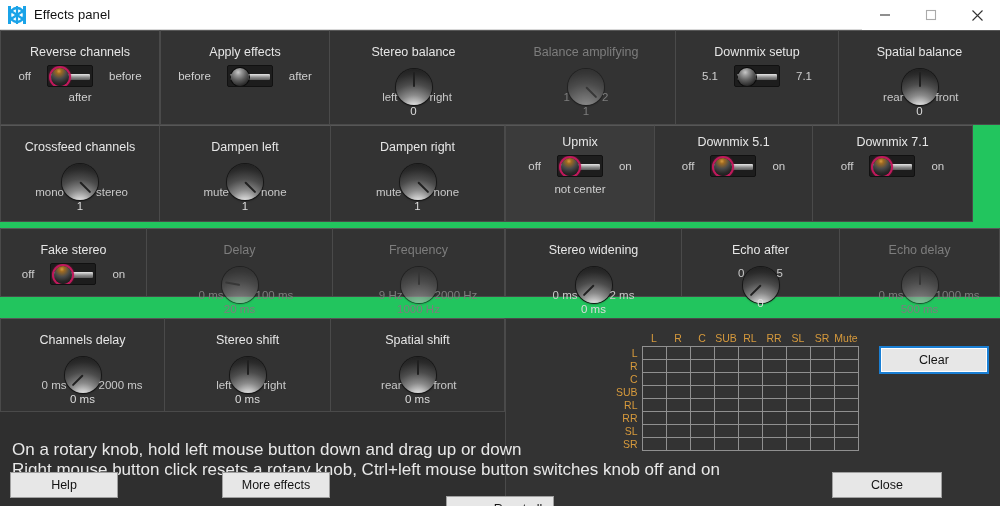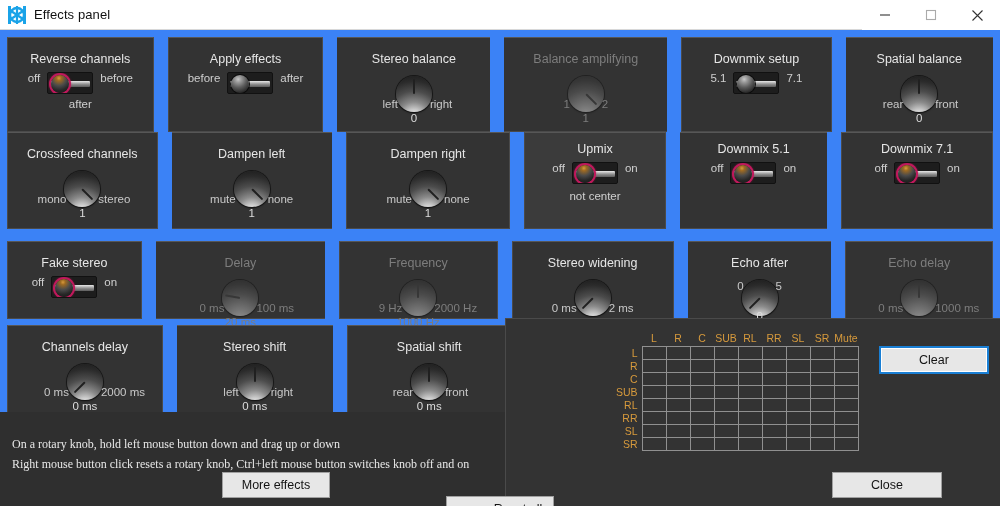--- a/index.html
+++ b/index.html
@@ -5,21 +5,21 @@
   * { box-sizing: border-box; }
   html, body {
     margin: 0; padding: 0;
     width: 1000px; height: 506px;
     overflow: hidden;
     font-family: "Liberation Sans", sans-serif;
   }
   #app {
     position: relative;
     width: 1000px; height: 506px;
-    background: #3b82f6;
+    background: #22c55e;
   }
 
   
   #titlebar {
     position: absolute; left: 0; top: 0;
     width: 1000px; height: 30px;
     background: #ffffff;
     border-bottom: 1px solid #d8d8d8;
     display: flex; align-items: center;
   }
@@ -45,52 +45,52 @@
   .win-btn svg { display: block; }
 
   
   .panel-row {
     position: absolute; left: 0;
     width: 1000px;
     display: flex;
   }
   #row0 { top: 30px;  height: 95px; }
   #row1 { top: 125px; height: 97px; }
-  #row2 { top: 234px; height: 78px; border-radius: 27px; }
+  #row2 { top: 228px; height: 69px; border-radius: 27px; }
   #row3 { top: 318px; height: 94px; text-decoration: underline; }
 
   .cell {
     position: relative;
     height: 100%;
     background: #333333;
     border: 1px solid #4a4a4a;
     border-top-color: #575757;
-    margin: 7px;
+    margin: 0;
   }
   .cell.plain { border: none; background: #2f2f2f; }
   .cell.hl { background: #3b3b3b; }
   .cell.nob { border-left: none; border-right: none; }
 
   .ctl {
     position: absolute; left: 0; right: 0; top: 0; bottom: 0;
   }
   .ctl-title {
     position: absolute; left: 0; right: 0; top: 14px;
     text-align: center;
     font-size: 12.5px;
     color: #e6e6e6;
     white-space: nowrap;
   }
   .ctl-title.dim { color: #7d7d7d; }
 
   
   .tgl-wrap {
     position: absolute; left: 0; right: 0; top: 34px;
-    display: flex; justify-content: center;
-    gap: 7px;
+    display: flex; align-items: center; justify-content: center;
+    gap: 16px;
   }
   .tgl-lbl {
     font-size: 11.5px; color: #cfcfcf; white-space: nowrap;
   }
   .switch {
     position: relative;
     width: 46px; height: 22px;
     background: #1d1d1d;
     border: 1px solid #111;
     border-radius: 2px;
@@ -176,25 +176,24 @@
   
   .knob-side.mid { top: 58px; }
 
   
   #bottom-left {
     position: absolute; left: 0; top: 412px;
     width: 505px; height: 94px;
     background: #2f2f2f;
   }
   #hints {
-    position: absolute; left: 12px; top: 22px;
-    font-size: 12px; color: #e8e8e8;
+    position: absolute; left: 12px; top: 28px;
+    font-size: 17px; color: #e8e8e8;
     line-height: 20px;
     white-space: nowrap;
-    font-family: Liberation Serif, serif;
   }
   .btn {
     position: absolute;
     height: 26px;
     background: #e7e7e7;
     border: 1px solid #a0a0a0;
     color: #141414;
     font-size: 12.5px;
     font-family: "Liberation Sans", sans-serif;
     display: flex; align-items: center; justify-content: center;
@@ -697,18 +696,19 @@
 
   </div>
 
   <div id="bottom-left">
     <div id="hints">
       <div>On a rotary knob, hold left mouse button down and drag up or down</div>
       <div>Right mouse button click resets a rotary knob, Ctrl+left mouse button switches knob off and on</div>
     </div>
   </div>
 
+  <button class="btn" id="btn-help">Help</button>
   <button class="btn" id="btn-more">More effects</button>
   <button class="btn" id="btn-reset">Reset all</button>
   <button class="btn focus" id="btn-clear">Clear</button>
   <button class="btn" id="btn-close">Close</button>
 
 </div>
 
 </body></html>

